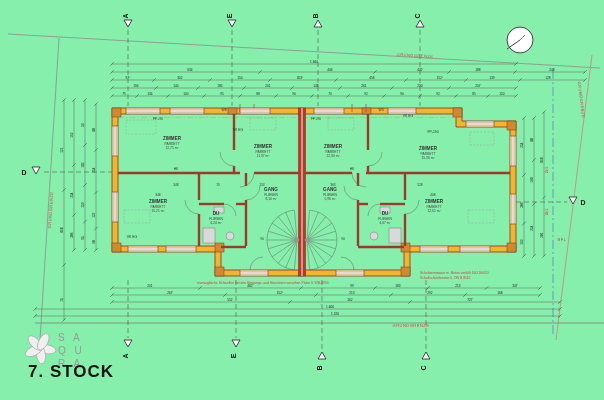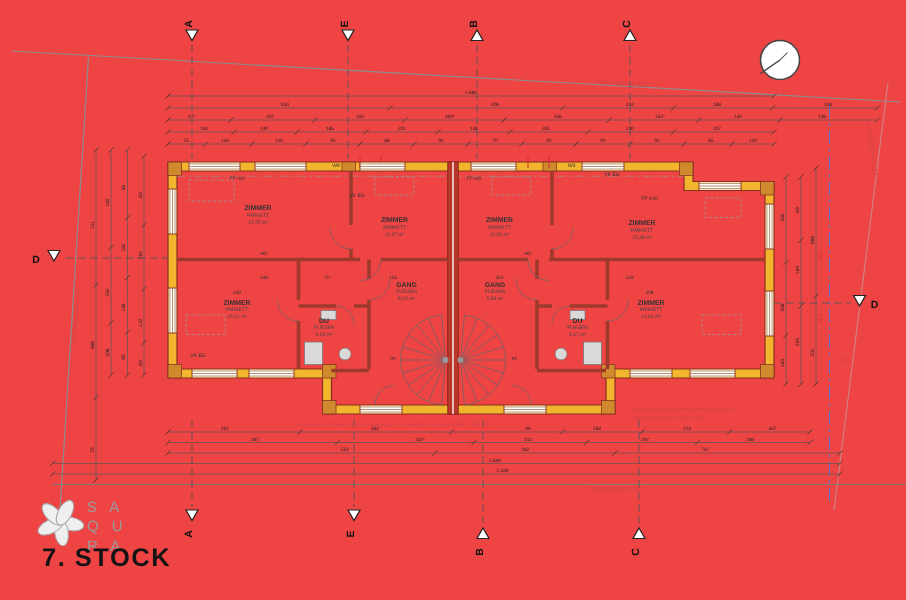--- a/index.html
+++ b/index.html
@@ -1,16 +1,16 @@
 <!DOCTYPE html>
 <html><head>
 <meta charset="utf-8">
 <style>
   html,body{margin:0;padding:0;background:#fff;}
-  .canvas{position:relative;width:604px;height:400px;background:#ef4444;overflow:hidden;
+  .canvas{position:relative;width:604px;height:400px;background:#86efac;overflow:hidden;
           font-family:"Liberation Sans",sans-serif;}
   svg{position:absolute;left:0;top:0;font-family:"Liberation Sans",sans-serif;}
   .floor-title{position:absolute;left:28px;top:362px;font-size:17px;font-weight:bold;
                color:#141414;letter-spacing:1px;font-family:"Liberation Sans",sans-serif;}
 </style>
 </head>
 <body>
 
 <div class="canvas">
   <svg id="plan" width="604" height="400" viewBox="0 0 604 400">

